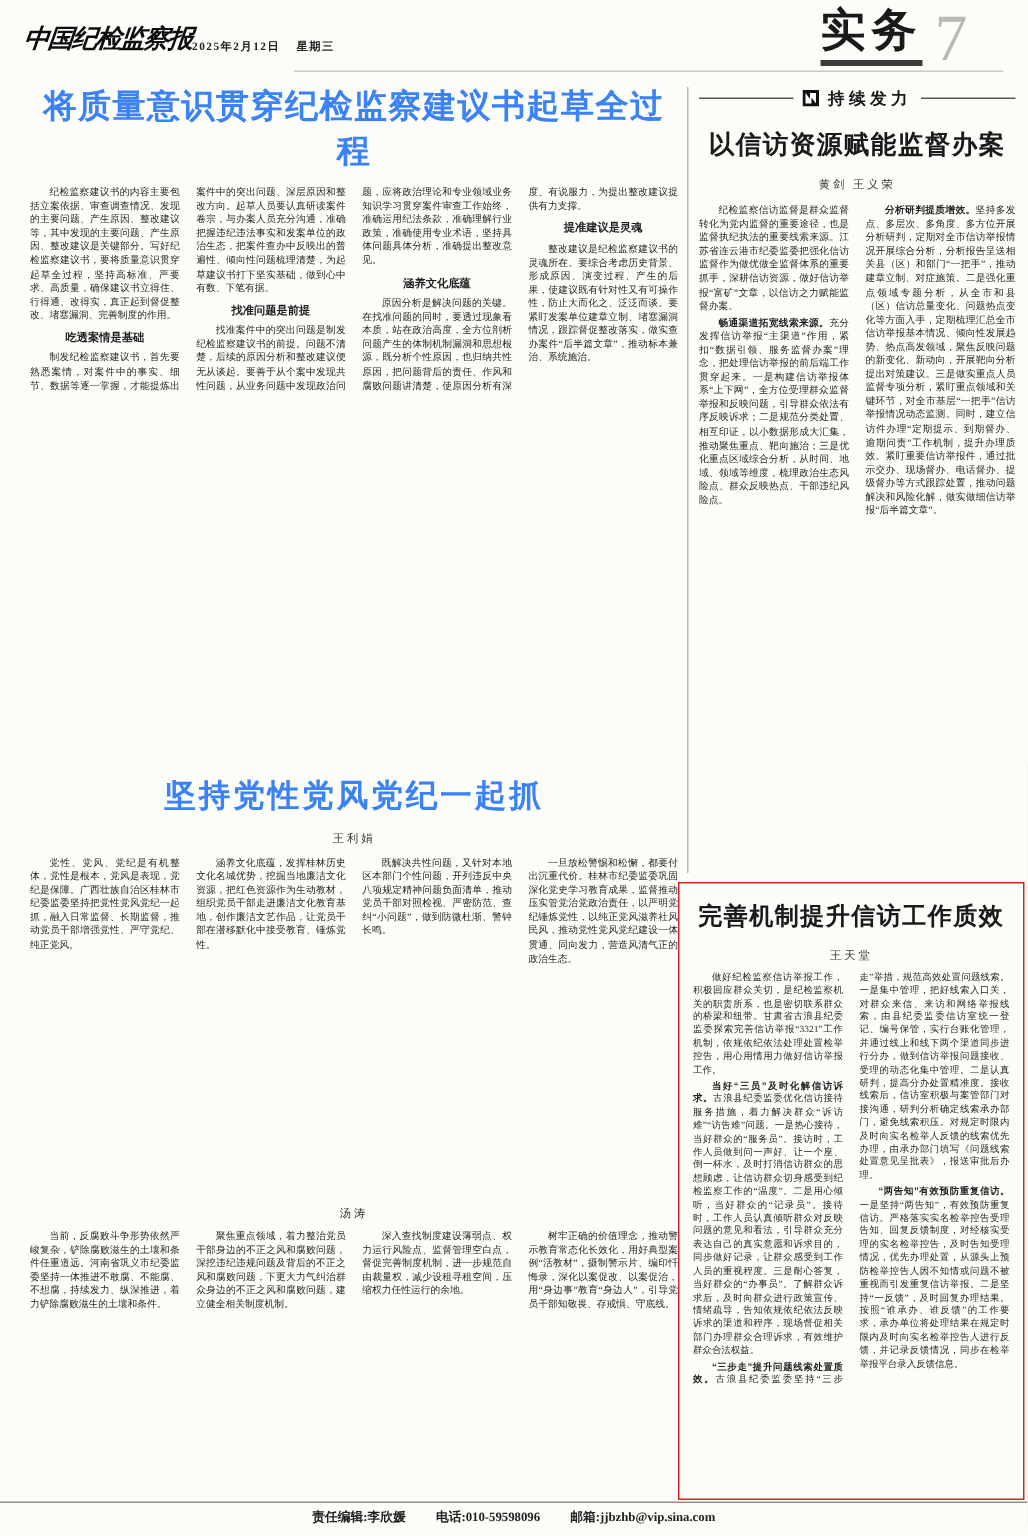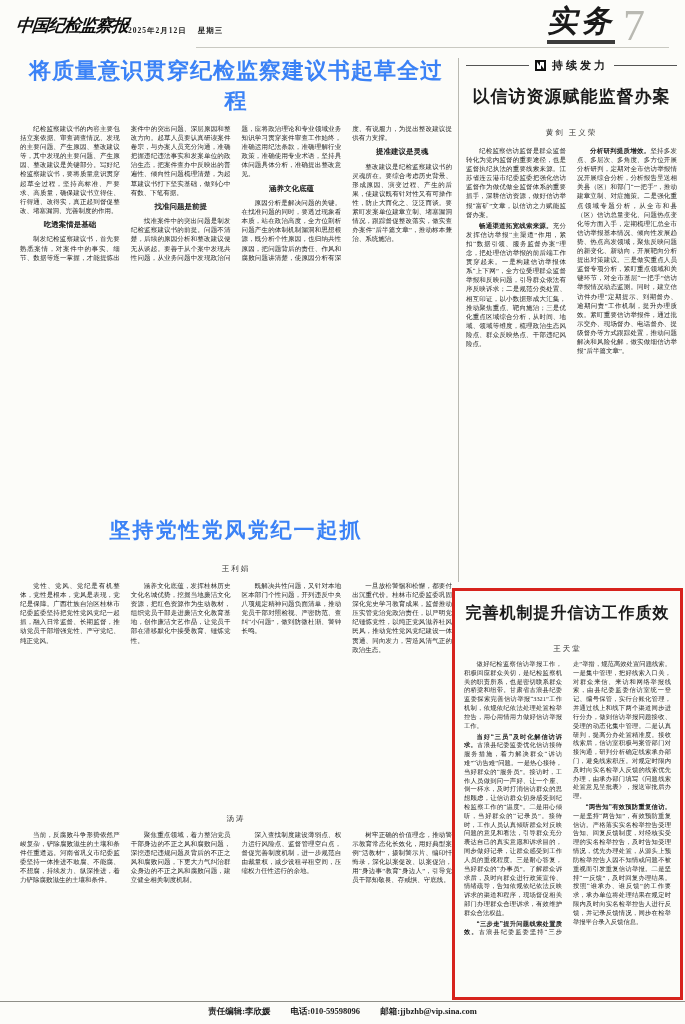--- a/index.html
+++ b/index.html
@@ -3,28 +3,28 @@
 <meta charset="utf-8">
 <style>
   html,body{margin:0;padding:0;}
   body{width:685px;height:1024px;background:#e9e8e4;font-family:"Liberation Serif",serif;}
   #page{position:relative;width:685px;height:1024px;background:#fcfcf9;overflow:hidden;color:#1a1a1a;}
 
   
   .masthead{position:absolute;left:16px;top:14px;font-size:17px;font-weight:900;font-style:italic;letter-spacing:-1px;color:#0d0d0d;transform:skewX(-6deg);}
   .dateline{position:absolute;left:128px;top:26px;font-size:7.5px;font-weight:bold;color:#222;letter-spacing:1px;}
   .section-wrap{position:absolute;right:40px;top:4px;display:flex;align-items:flex-start;gap:8px;}
-  .section-name{font-size:30px;font-weight:600;letter-spacing:4px;border-bottom:4px solid #3c3c3c;padding-bottom:3px;line-height:1.1;font-style:italic;}
+  .section-name{font-size:30px;font-weight:600;letter-spacing:4px;border-bottom:4px solid #3c3c3c;padding-bottom:3px;line-height:1.1;}
   .page-num{font-size:44px;line-height:1.0;color:#b9b9b2;font-weight:400;}
   .header-rule{position:absolute;top:47px;left:196px;right:16px;height:1px;background:#c9c9c2;}
 
   
   .art{position:absolute;left:20px;width:432px;}
   .art h1{margin:0;text-align:center;font-weight:900;color:#3b82f6;}
-  .byline{text-align:center;font-size:7.5px;color:#333;letter-spacing:2px;margin:20px 0 0;}
+  .byline{text-align:center;font-size:7.5px;color:#333;letter-spacing:2px;margin:10px 0 0;}
   .body{column-gap:11px;font-size:6.5px;line-height:1.4;text-align:justify;overflow:hidden;color:#1f1f1f;}
   .cols4{column-count:4;}
   .cols2{column-count:2;}
   .body p{margin:0 0 2px;text-indent:2em;}
   .body h4{font-family:Liberation Serif, serif;font-size:7.5px;text-align:center;font-weight:bold;margin:5px 0 4px;column-span:none;}
   .body strong{font-family:"Liberation Sans",sans-serif;font-weight:bold;}
 
   #article1{top:56px;} #article1 h1{font-size:22px;letter-spacing:1px;}
   #article1 .body{height:372px;margin-top:8px;}
   #article2{top:516px;} #article2 h1{font-size:21px;letter-spacing:2px;}
@@ -37,21 +37,21 @@
   
   #sidebar{position:absolute;left:466px;top:58px;width:211px;}
   .kicker{display:flex;align-items:center;gap:6px;}
   .kicker .line{flex:1;height:1px;background:#555;}
   .kicker .ktext{font-size:11px;font-weight:bold;letter-spacing:3px;white-space:nowrap;}
   .kicker svg{display:block;}
   #sidebar h2{margin:12px 0 0;text-align:center;font-size:17px;font-weight:900;letter-spacing:1px;}
   #sidebar .body{height:404px;margin-top:8px;}
 
   
-  #redbox{position:absolute;left:452px;top:588px;width:231px;height:412px;border:3px solid #14b8a6;box-sizing:border-box;background:#fcfcf9;padding:8px 9px 6px;}
+  #redbox{position:absolute;left:452px;top:588px;width:231px;height:412px;border:1px solid #14b8a6;box-sizing:border-box;background:#fcfcf9;padding:8px 9px 6px;}
   #redbox h2{margin:4px 0 0;text-align:center;font-size:16px;font-weight:900;letter-spacing:1px;}
   #redbox .body{height:330px;margin-top:6px;font-size:6.3px;}
 
   
   .footer-rule{position:absolute;left:0;right:0;top:1001px;height:1px;background:#8f8f88;}
   .footer{position:absolute;left:0;right:0;top:1006px;text-align:center;font-size:8.5px;font-weight:bold;color:#222;}
   .footer span{margin:0 9px;}
 </style>
 </head>
 <body>

